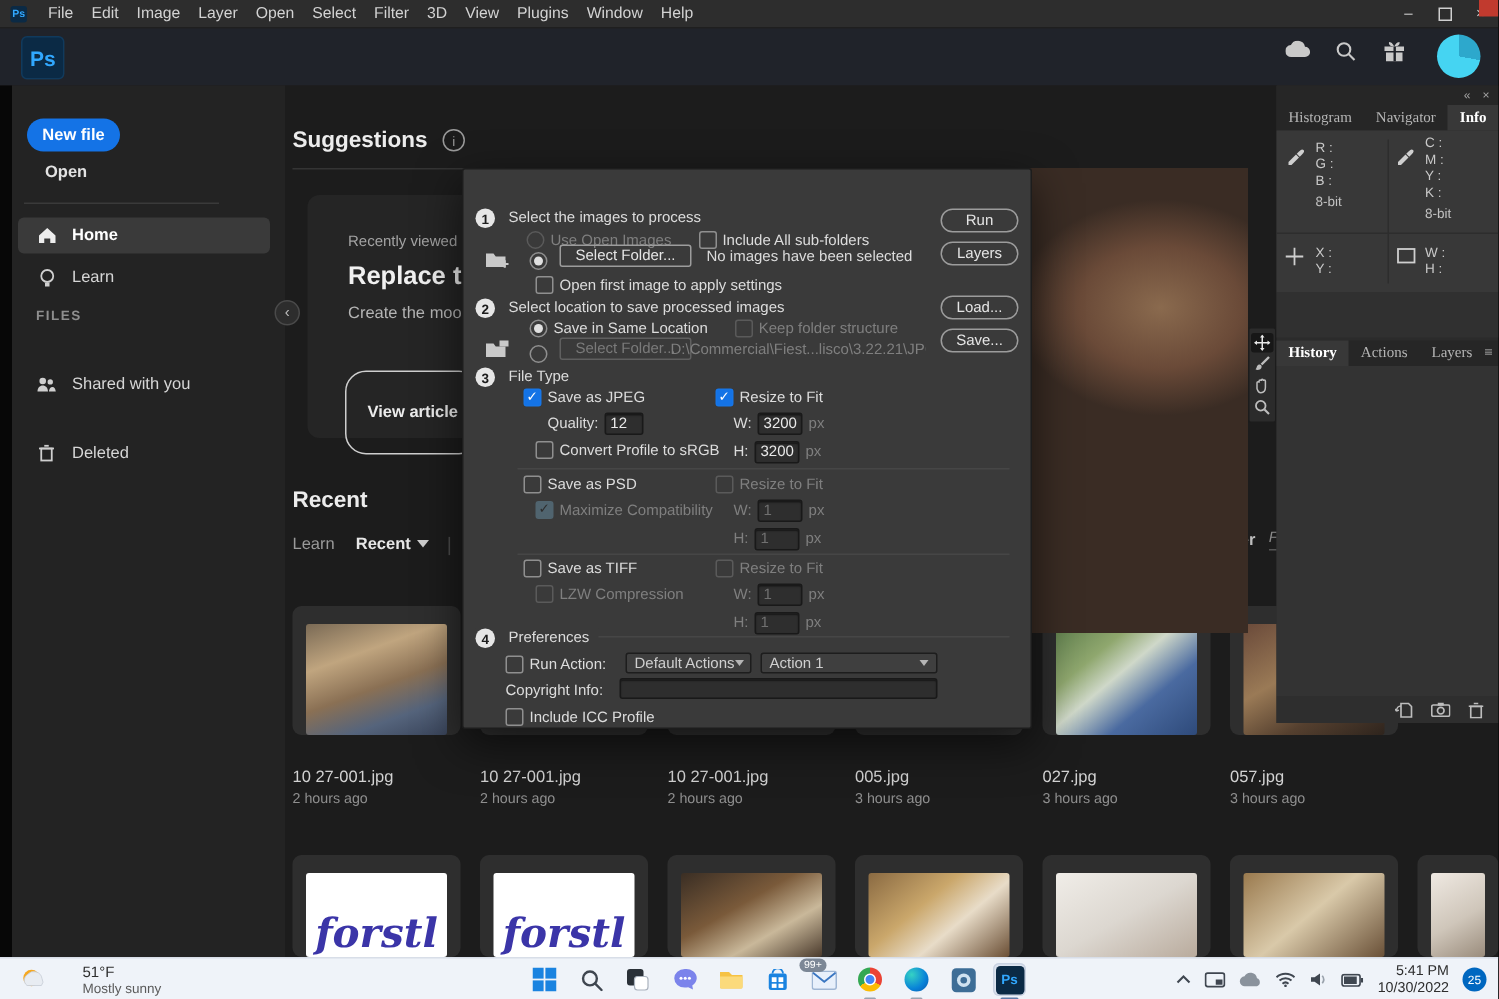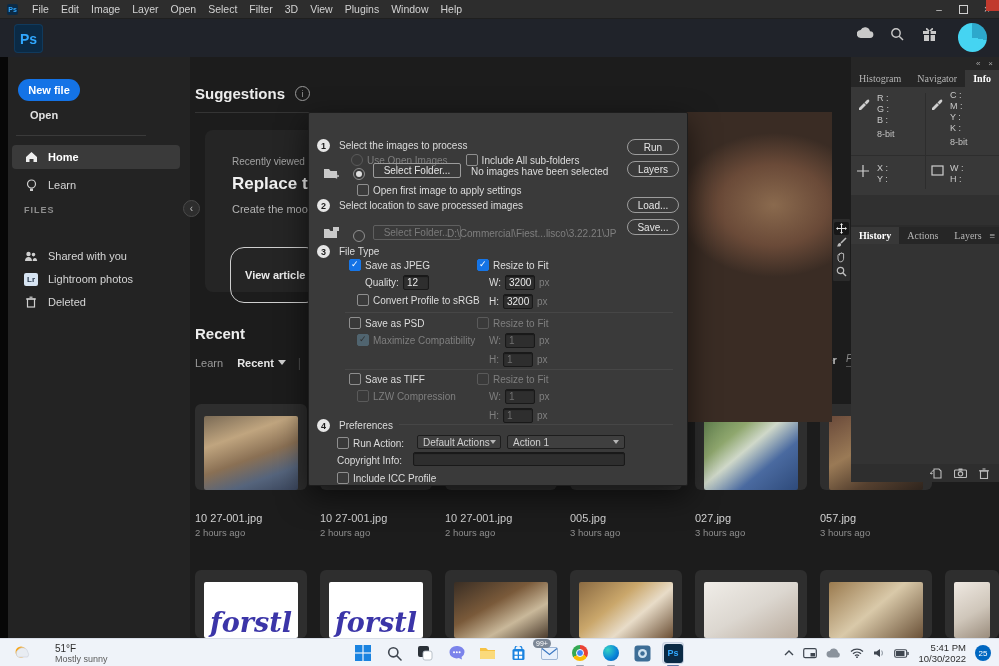--- a/index.html
+++ b/index.html
@@ -187,26 +187,20 @@
     <div class="sbitem" style="top:187px;">
       <span class="sicon">
           <svg width="14" height="11" viewBox="0 0 14 11">
             <circle cx="4.5" cy="3" r="2.2" fill="#cfcfcf"></circle>
             <circle cx="9.5" cy="3.6" r="1.8" fill="#cfcfcf"></circle>
             <path d="M1 10c0-2.5 1.6-4 3.5-4S8 7.5 8 10zM8.6 10c.2-1.8 1-3 2.4-3 1.2 0 2 1.2 2.2 3z" fill="#cfcfcf"></path>
           </svg>
         </span>
       <span>Shared with you</span>
     </div>
-    <div class="sbitem" style="top:210px;">
-      <span class="sicon">
-          <span class="lrbadge">Lr</span>
-        </span>
-      <span>Lightroom photos</span>
-    </div>
     <div class="sbitem" style="top:233px;">
       <span class="sicon">
           <svg width="10" height="12" viewBox="0 0 10 12">
             <rect x="1.5" y="3" width="7" height="8" fill="none" stroke="#cfcfcf" stroke-width="1.2"></rect>
             <line x1="0" y1="3" x2="10" y2="3" stroke="#cfcfcf" stroke-width="1.2"></line>
             <line x1="3.5" y1="1.2" x2="6.5" y2="1.2" stroke="#cfcfcf" stroke-width="1.2"></line>
           </svg>
         </span>
       <span>Deleted</span>
     </div>
@@ -331,20 +325,26 @@
     <div class="a lbl" style="left:162px;top:53px;">No images have been selected</div>
     <div class="a row" style="left:48px;top:71px;">
       <span class="cb"></span>
       <span class="lbl">Open first image to apply settings</span>
     </div>
 
     <div class="a row" style="left:8px;top:86px;gap:9px;">
       <span class="stepnum">2</span>
       <span class="lbl">Select location to save processed images</span>
     </div>
+    <div class="a row" style="left:44px;top:100px;">
+      <span class="radio sel"></span>
+      <span class="lbl">Save in Same Location</span>
+      <span class="cb dis" style="margin-left:14px;"></span>
+      <span class="lbl dim">Keep folder structure</span>
+    </div>
     <div class="a" style="left:14px;top:113px;">
       <svg width="17" height="13" viewBox="0 0 17 13">
           <path d="M1 3h5l1.5 2H14v7H1z" fill="#c9c9c9"></path>
           <rect x="10" y="1" width="6" height="4" fill="#c9c9c9"></rect>
         </svg>
     </div>
     <div class="a row" style="left:44px;top:117px;">
       <span class="radio"></span>
     </div>
     <div class="a pillbtn dis" style="left:64px;top:112px;width:88px;height:15px;">Select Folder...</div>

